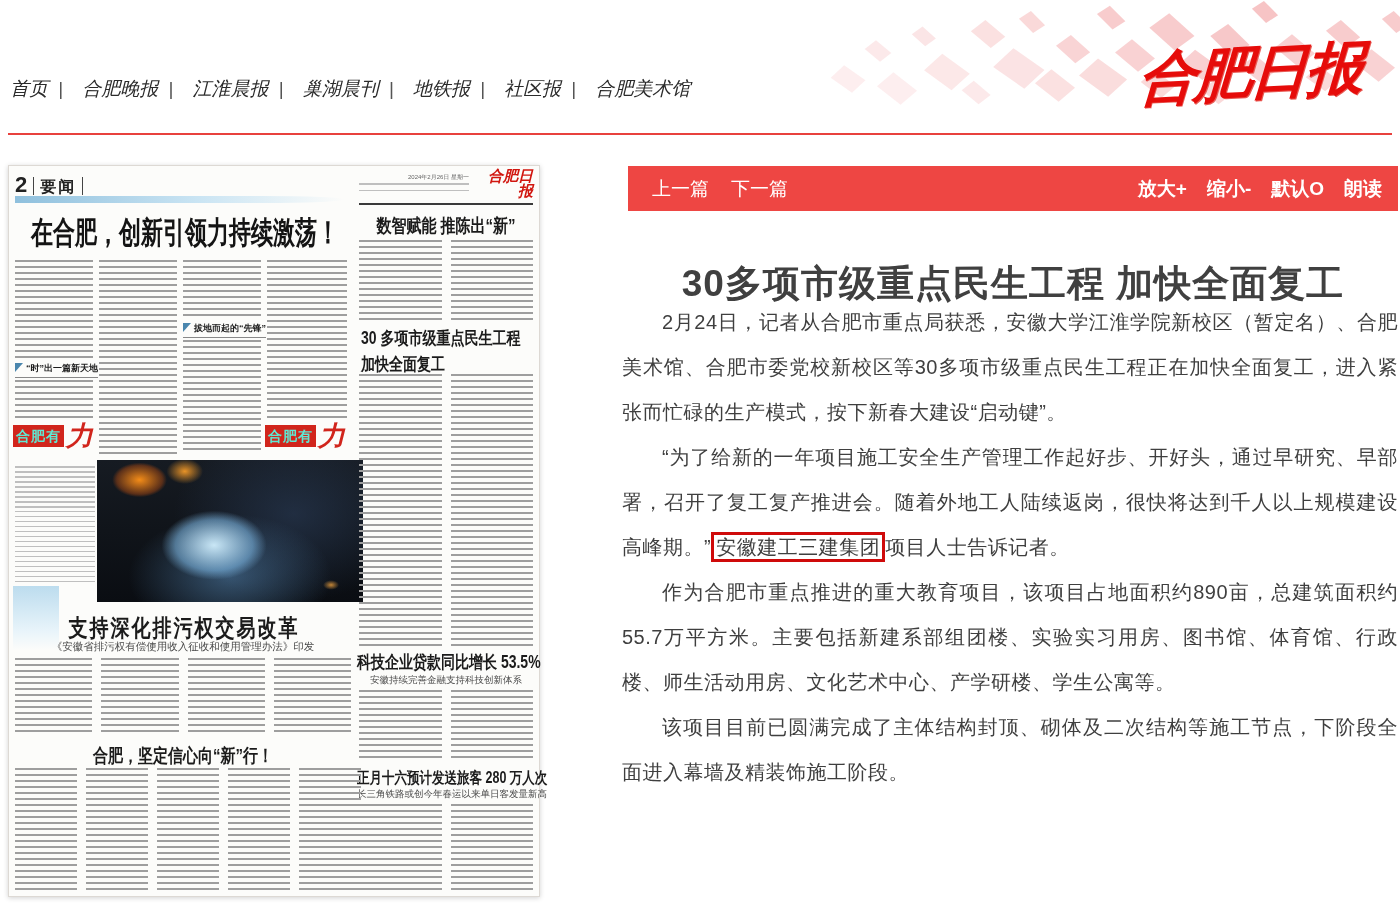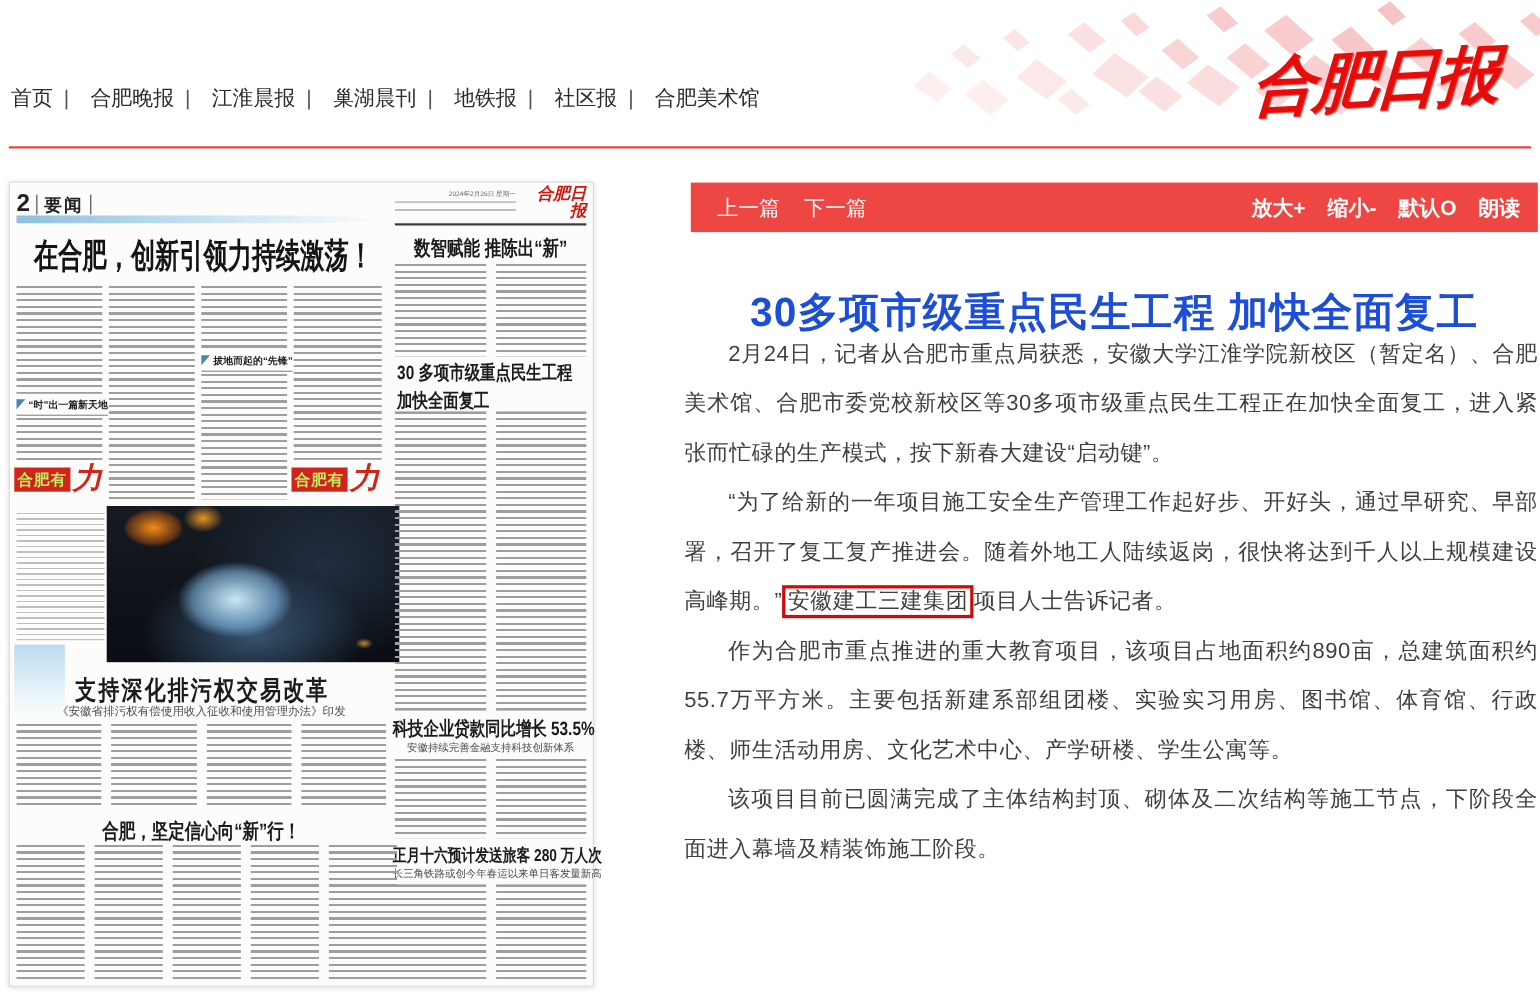--- a/index.html
+++ b/index.html
@@ -8,21 +8,21 @@
   a{text-decoration:none;color:inherit;cursor:pointer;}
 
   
   .mosaic{position:absolute;left:780px;top:0;width:620px;height:132px;overflow:hidden;pointer-events:none;}
   .mos{position:absolute;}
   .site-logo{position:absolute;left:1138px;top:22px;width:260px;height:100px;
       color:#e60c0a;font-family:"DejaVu Serif",serif;font-style:italic;font-weight:bold;
       font-size:58px;line-height:100px;letter-spacing:-2px;white-space:nowrap;
       transform:rotate(-3deg) skewX(-6deg);text-shadow:1px 1px 0 #e85b55;}
   nav.top-nav{position:absolute;left:8px;top:76px;font-size:19px;color:#2b2b2b;white-space:nowrap;}
-  nav.top-nav a{padding:0 2px;}
+  nav.top-nav a{padding:0 2px;font-style:italic;}
   nav.top-nav a:not(:last-child)::after{content:"|";color:#555;margin:0 10px;font-weight:normal;}
   .red-rule{position:absolute;left:8px;top:133px;width:1384px;height:2px;background:#e8413d;}
 
   
   .paper{position:absolute;left:8px;top:165px;width:530px;height:730px;background:#fcfcfa;
          border:1px solid #ddd9d4;box-shadow:0 1px 5px rgba(0,0,0,.18);font-family:"Liberation Sans",sans-serif;}
   .paper *{box-sizing:border-box;}
   .abs{position:absolute;}
   .sim{background-image:repeating-linear-gradient(to bottom,#9e9e9e 0,#9e9e9e 2px,transparent 2px,transparent 6px);}
   .sim.light{background-image:repeating-linear-gradient(to bottom,#bfbfbf 0,#bfbfbf 1.5px,transparent 1.5px,transparent 5px);}
@@ -37,39 +37,39 @@
   .mast-logo{color:#d1160f;font-family:"DejaVu Serif",serif;font-style:italic;font-weight:bold;font-size:15px;line-height:15px;}
   .mast-date{font-size:6px;color:#666;letter-spacing:0;line-height:7px;}
   .mast-rule{background:#3a3a3a;height:2px;}
   .np-h1{font-size:22px;font-weight:bold;color:#141414;text-align:center;white-space:nowrap;
          transform:scaleY(1.4);transform-origin:center top;letter-spacing:0px;}
   .np-h2{font-weight:bold;color:#1b1b1b;text-align:center;white-space:nowrap;transform:scaleY(1.25);transform-origin:center top;}
   .np-sub{color:#4a4a4a;font-family:"DejaVu Serif",serif;text-align:center;white-space:nowrap;}
   .npsub-flag{display:inline-block;width:0;height:0;border-top:9px solid #4a86ad;border-right:8px solid transparent;margin-right:3px;vertical-align:-1px;}
   .npsub{font-size:9px;font-weight:bold;color:#1d1d1d;white-space:nowrap;border-bottom:1px solid #888;padding-bottom:2px;}
   .hfyl{display:flex;align-items:center;}
-  .hfyl .box{background:#d1251c;color:#bef264;font-weight:bold;font-size:14px;line-height:14px;padding:4px 3px;letter-spacing:1px;}
+  .hfyl .box{background:#d1251c;color:#5eead4;font-weight:bold;font-size:14px;line-height:14px;padding:4px 3px;letter-spacing:1px;}
   .hfyl .li{color:#d1251c;font-size:27px;font-weight:bold;font-family:"DejaVu Serif",serif;font-style:italic;margin-left:2px;line-height:27px;}
   .photo{background:
       radial-gradient(38px 24px at 16% 14%,rgba(255,146,24,.95),rgba(255,100,10,.3) 60%,transparent 72%),
       radial-gradient(26px 18px at 33% 8%,rgba(255,160,40,.9),transparent 70%),
       radial-gradient(70px 46px at 44% 60%,rgba(210,240,255,.95),rgba(130,190,235,.55) 55%,transparent 75%),
       radial-gradient(130px 80px at 50% 82%,rgba(95,150,200,.5),transparent 78%),
       radial-gradient(150px 110px at 74% 38%,rgba(45,65,95,.55),transparent 80%),
       radial-gradient(10px 6px at 88% 88%,rgba(255,170,60,.8),transparent 80%),
       linear-gradient(#161b22,#0a0d12);}
   .bluestrip{background:linear-gradient(180deg,#bcdcee 0%,#e8f4fa 70%,rgba(255,255,255,0) 100%);}
 
   
   .toolbar{position:absolute;left:628px;top:166px;width:770px;height:45px;background:#ee4643;
            display:flex;align-items:center;justify-content:space-between;color:#fff;font-size:19px;}
   .toolbar .tleft{margin-left:24px;display:flex;gap:22px;}
   .toolbar .tright{margin-right:16px;display:flex;gap:20px;font-weight:bold;}
   .a-title{position:absolute;left:628px;top:234px;width:770px;text-align:center;
-           font-size:37px;font-weight:bold;color:#1d4ed8;letter-spacing:1px;white-space:nowrap;}
+           font-size:37px;font-weight:bold;color:#404040;letter-spacing:1px;white-space:nowrap;}
   .abody{position:absolute;left:622px;top:300px;width:776px;font-size:20px;line-height:45px;
          color:#3f3f3f;text-align:justify;letter-spacing:.5px;}
   .abody p{margin:0;text-indent:2em;}
   .redbox{border:3px solid #cf0a0a;padding:1px 2px;box-decoration-break:clone;-webkit-box-decoration-break:clone;}
 </style>
 </head>
 <body>
 
 <div class="mosaic">
     <div class="mos" style="left: 55px; top: 70px; width: 26px; height: 18.2px; background: rgba(226, 42, 46, 0.08); transform: rotate(35deg) skewX(-12deg);"></div>

